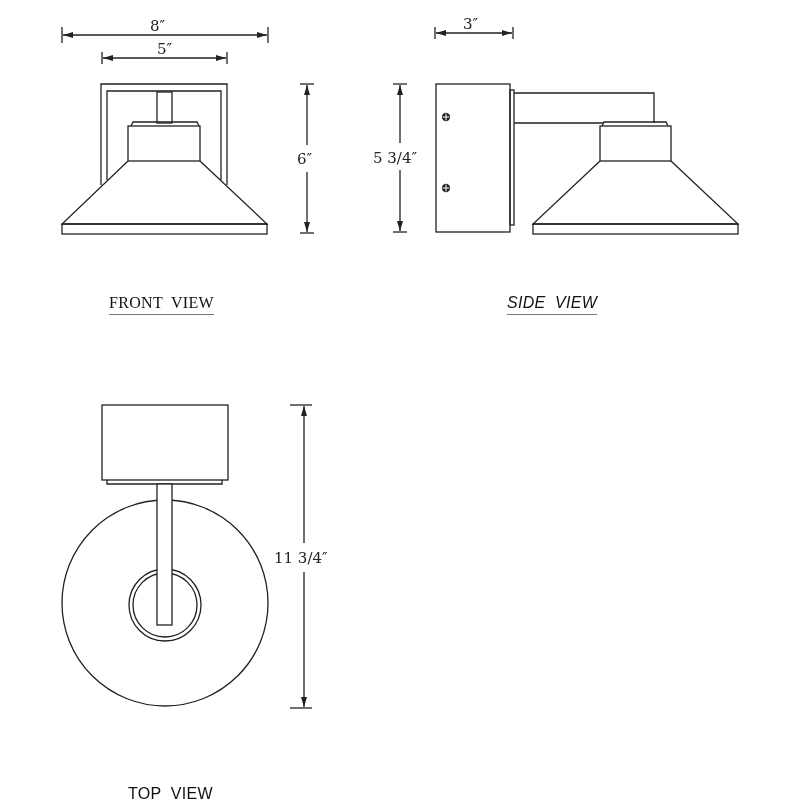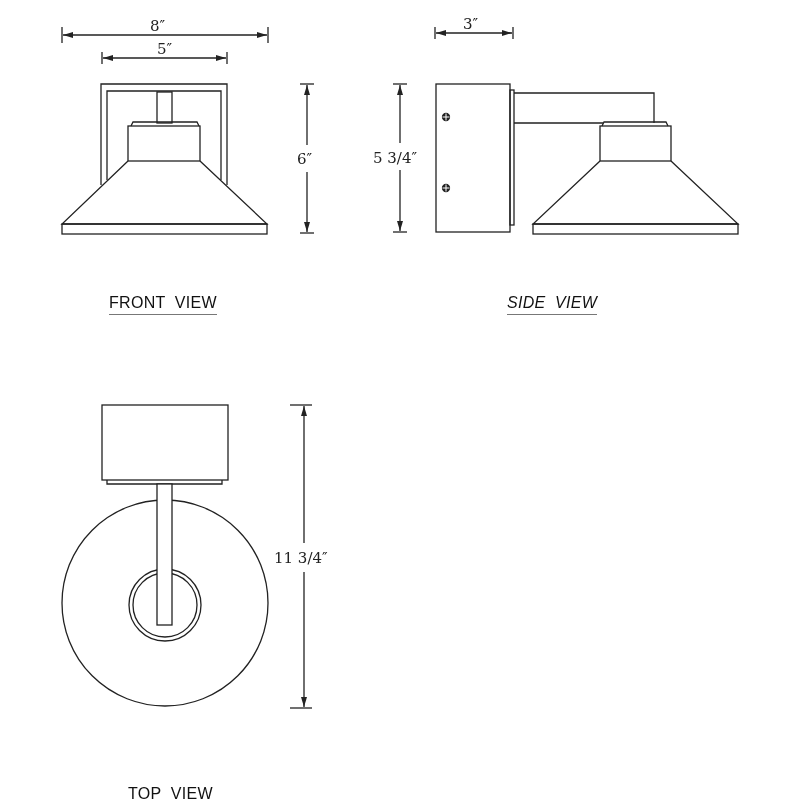--- a/index.html
+++ b/index.html
@@ -116,15 +116,15 @@
     <g>
       <line x1="290" y1="405" x2="312" y2="405"></line>
       <line x1="290" y1="708" x2="312" y2="708"></line>
       <line x1="304" y1="406" x2="304" y2="543" marker-start="url(#arrowStart)"></line>
       <line x1="304" y1="572" x2="304" y2="707" marker-end="url(#arrowEnd)"></line>
     </g>
   </g>
   <text class="dimtext" x="274" y="563">11 3/4″</text>
 </svg>
 
-<div class="label" style="left:109px; top:294px;">FRONT  VIEW</div>
+<div class="label" style="left:109px; top:294px;font-family:Liberation Serif, serif;">FRONT  VIEW</div>
 <div class="label" style="left:507px; top:294px;font-style:italic;">SIDE  VIEW</div>
 <div class="label" style="left:128px; top:762px;margin-top:23px;">TOP  VIEW</div>
 
 </body></html>

